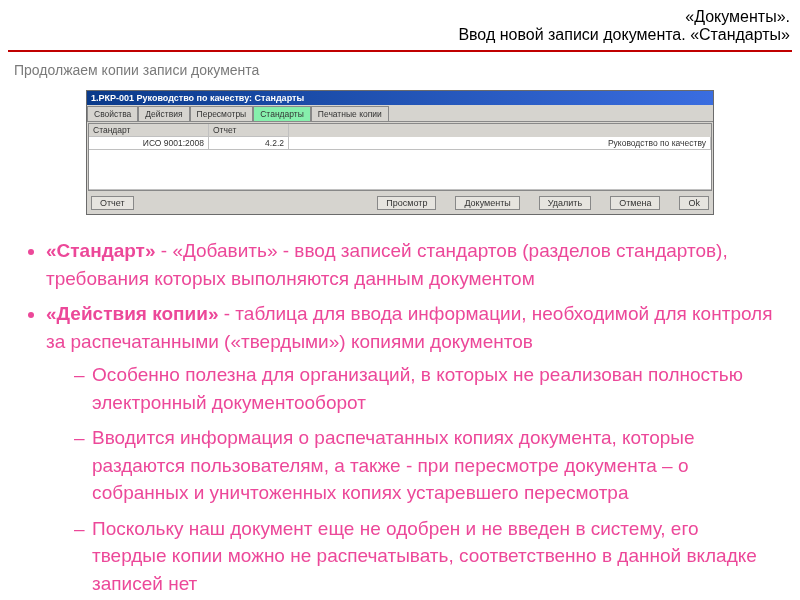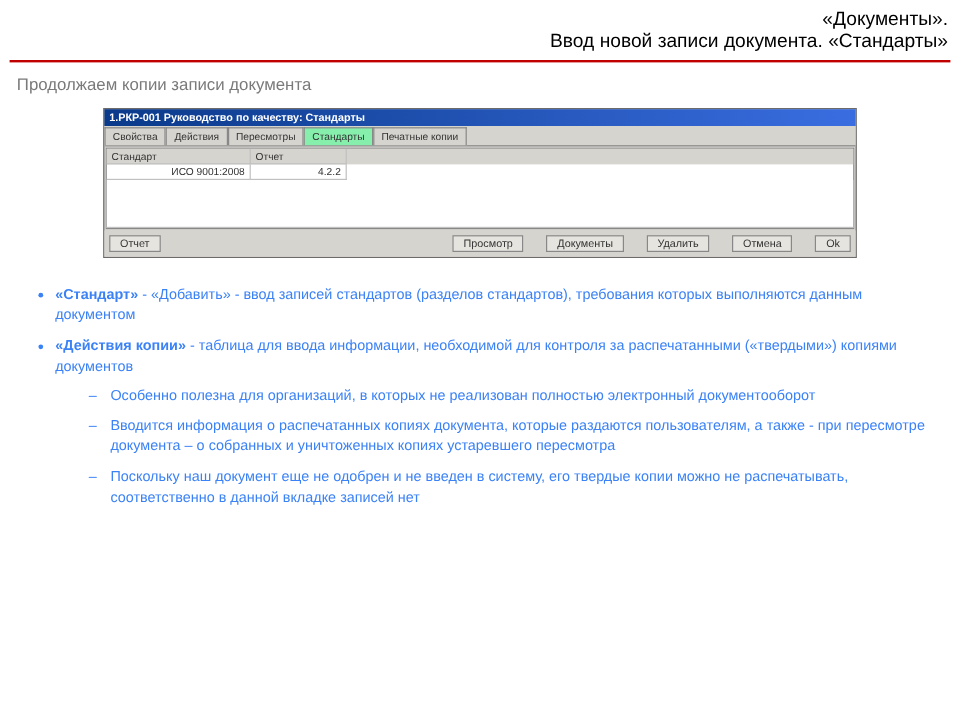--- a/index.html
+++ b/index.html
@@ -96,22 +96,22 @@
     .win-buttons-right { display:flex; gap:19px; }
     .win-btn {
       border:1px solid #888;
       background:#e6e4df;
       padding: 1px 8px;
       font-size: 9px;
       color:#333;
     }
     .content {
       padding: 4px 26px 0 26px;
-      font-size: 12px;
-      color:#3b82f6;
+      font-size: 19px;
+      color:#ec4899;
       line-height: 1.45;
     }
     ul.outer { list-style: disc; padding-left: 20px; margin-top: 6px; }
     ul.outer > li { margin-bottom: 8px; }
     ul.inner { list-style: none; padding-left: 28px; margin-top: 6px; }
     ul.inner > li { position: relative; margin-bottom: 8px; padding-left: 18px;}
     ul.inner > li::before {
       content: "–";
       position: absolute;
       left: 0;
@@ -140,20 +140,21 @@
     <div class="win-tab">Печатные копии</div>
   </div>
   <div class="win-grid">
     <div class="grid-head">
       <div class="grid-cell col1">Стандарт</div>
       <div class="grid-cell col2">Отчет</div>
     </div>
     <div class="grid-row">
       <div class="grid-cell col1">ИСО 9001:2008</div>
       <div class="grid-cell col2">4.2.2</div>
+      <div class="grid-cell col3">Руководство по качеству</div>
     </div>
     <div class="grid-empty"></div>
   </div>
   <div class="win-buttons">
     <div class="win-btn">Отчет</div>
     <div class="win-buttons-right">
       <div class="win-btn">Просмотр</div>
       <div class="win-btn">Документы</div>
       <div class="win-btn">Удалить</div>
       <div class="win-btn">Отмена</div>

